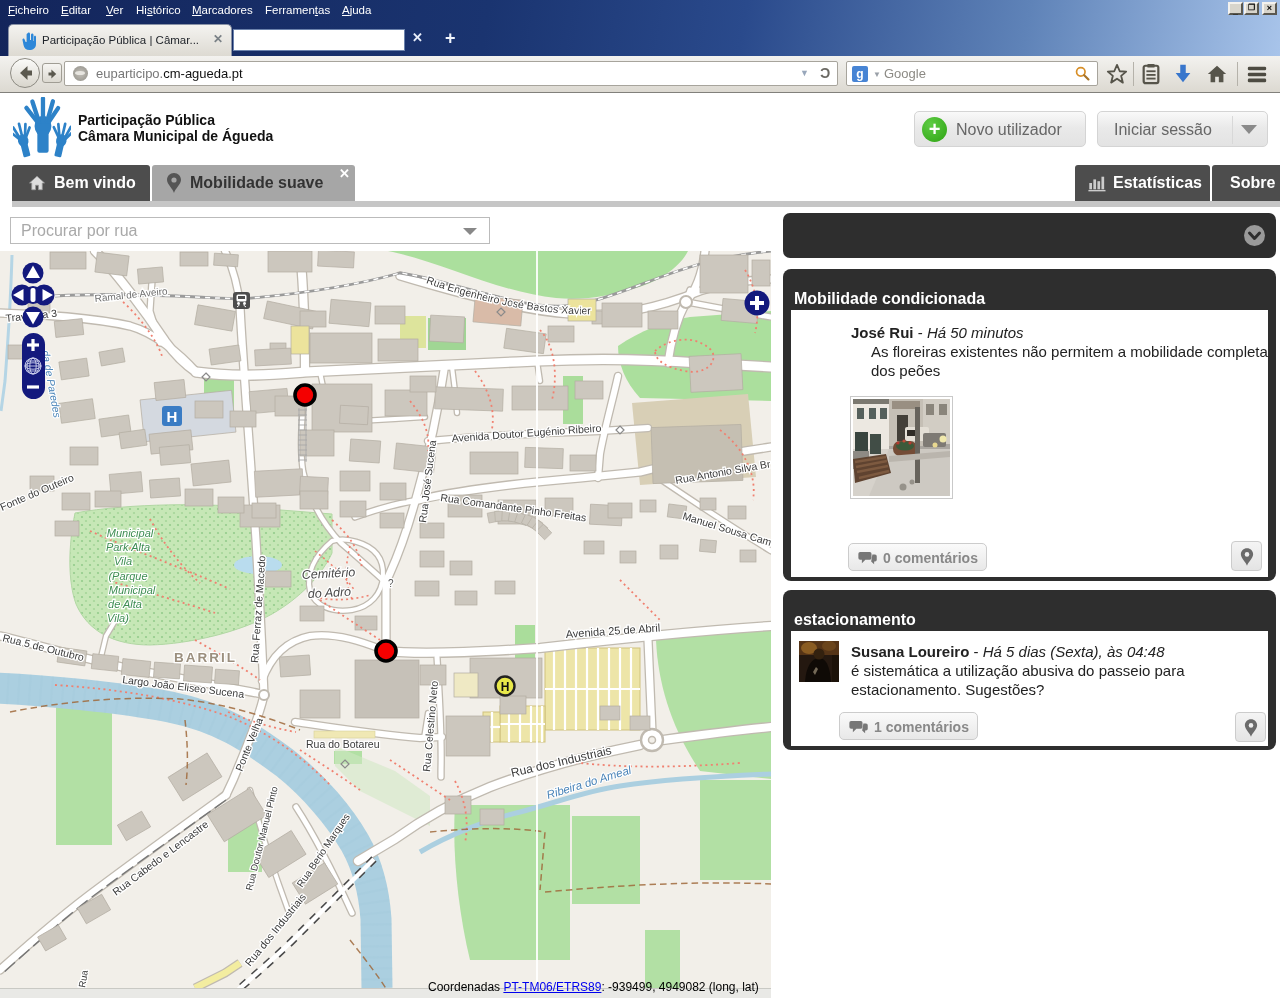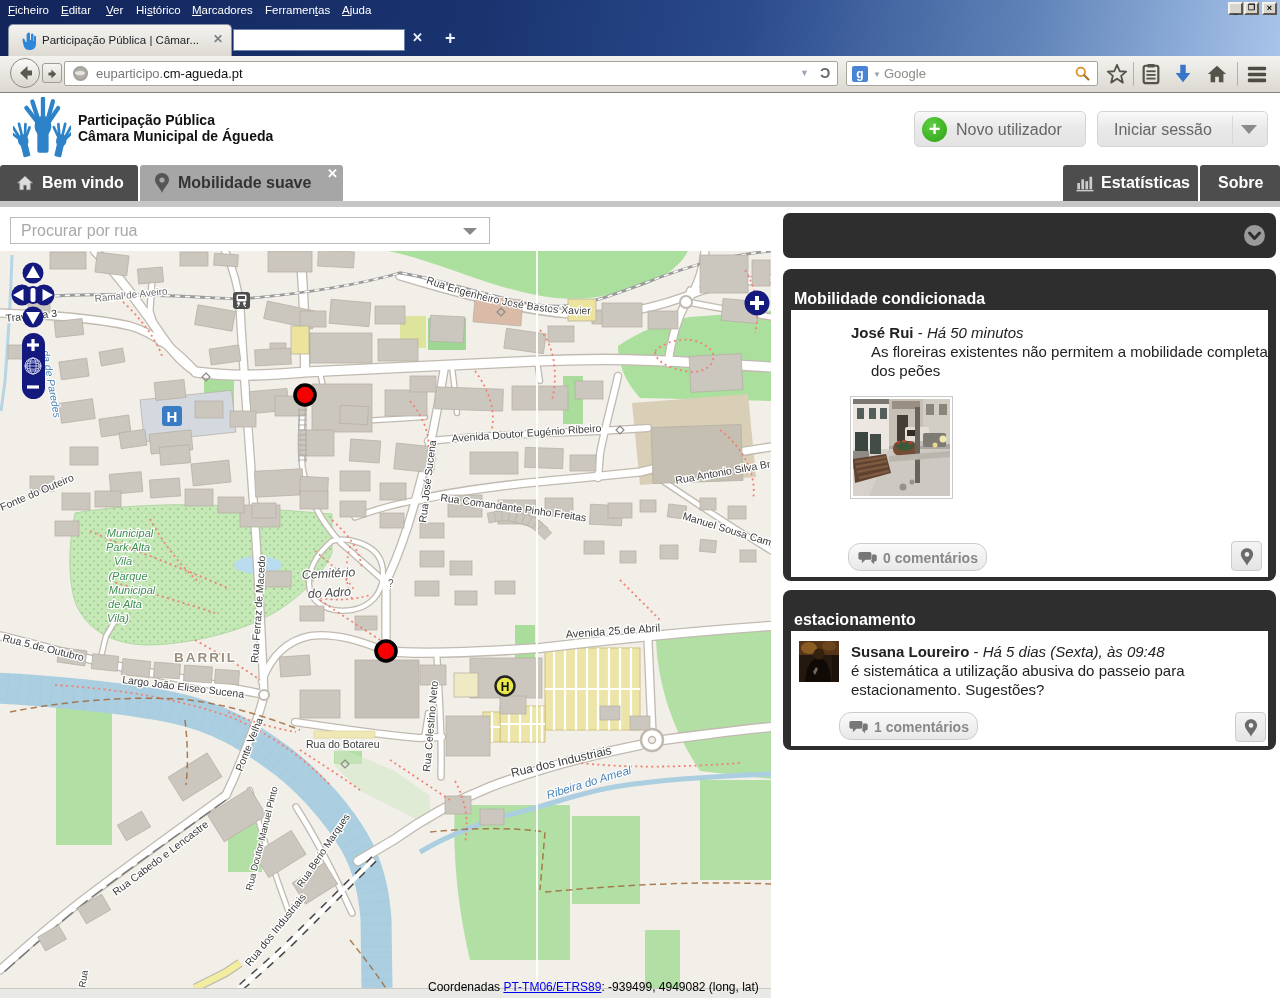--- a/index.html
+++ b/index.html
@@ -63,21 +63,21 @@
 #btn-novo .plus { position:absolute; left:7px; top:5px; width:25px; height:25px; border-radius:50%;
   background:radial-gradient(circle at 35% 30%, #5ecc44, #2ea313); color:#fff; font-size:20px; font-weight:bold;
   text-align:center; line-height:24px; }
 #btn-novo .t { position:absolute; left:41px; top:9px; }
 #btn-sessao { left:1097px; top:18px; width:171px; }
 #btn-sessao .t { position:absolute; left:16px; top:9px; }
 #btn-sessao .sep { position:absolute; right:34px; top:4px; width:1px; height:28px; background:#d8d8d8; }
 #btn-sessao .dd { position:absolute; right:10px; top:13px; width:0; height:0;
   border-left:8px solid transparent; border-right:8px solid transparent; border-top:9px solid #8a8a8a; }
 
-#ptabs { position:absolute; left:0; top:72px; width:1188px; height:42px; }
+#ptabs { position:absolute; left:12px; top:72px; width:1188px; height:42px; }
 #ptabs .strip { position:absolute; left:0; top:36px; width:1280px; height:6px; background:#c6c6c6; }
 .ptab { position:absolute; top:0; height:36px; font-size:16px; font-weight:bold; border-radius:3px 3px 0 0; }
 #pt-bem { left:0; width:138px; background:#4d4d4d; color:#fff; }
 #pt-mob { left:140px; width:203px; background:#a6a6a6; color:#333; }
 #pt-est { left:1063px; width:135px; background:#4d4d4d; color:#fff; }
 #pt-sobre { left:1200px; width:80px; background:#4d4d4d; color:#fff; text-align:center; }
 .ptab .lbl { position:absolute; top:9px; }
 #pt-mob .x { position:absolute; right:5px; top:1px; color:#fff; font-size:13px; font-weight:bold; }
 
 #streetsel { position:absolute; left:10px; top:124px; width:480px; height:27px; background:#fff;
@@ -97,21 +97,21 @@
 #nova { height:45px; margin-bottom:11px; }
 #nova .t { position:absolute; left:12px; top:13px; color:#fff; font-size:16px; font-weight:bold;margin-top:46px; }
 #nova .chev { position:absolute; right:11px; top:12px; width:21px; height:21px; }
 .panel { position:relative; background:#2e2e2e; border-radius:8px; margin-bottom:9px; padding-bottom:4px; }
 .panel .hdr { height:41px; color:#fff; font-size:16px; font-weight:bold; padding:21px 0 0 11px; }
 .panel .inner { position:relative; background:#fff; margin:0 8px; }
 .post { position:relative; font-size:15px; color:#222; }
 .post .who { font-weight:bold;margin-top:44px; }
 .post .when { font-style:italic; color:#222; }
 .cbtn { position:absolute; height:28px; background:linear-gradient(#fafafa,#e8e8e8);
-  border:1px solid #ccc; border-radius:12px; color:#888; font-size:14px; font-weight:bold; }
+  border:1px solid #ccc; border-radius:5px; color:#888; font-size:14px; font-weight:bold; }
 .cbtn .bub { position:absolute; left:9px; top:7px; width:20px; height:14px; }
 .cbtn .ct { position:absolute; left:34px; top:6px; white-space:nowrap; }
 .pinbtn { position:absolute; width:31px; height:30px; background:linear-gradient(#f4f4f4,#e4e4e4);
   border:1px solid #ccc; border-radius:4px; }
 </style>
 </head>
 <body>
 <div id="shot">
 
   <div id="chrome-top">
@@ -809,21 +809,21 @@
 <rect x="0" y="0" width="40" height="14" fill="#553417"></rect>
 <ellipse cx="10" cy="7" rx="8" ry="6" fill="#8a5c22"></ellipse>
 <ellipse cx="30" cy="5" rx="7" ry="5" fill="#6b451c"></ellipse>
 <path d="M6,41 C7,25 13,17 20,17 C27,17 31,25 32,41 Z" fill="#0f0a06"></path>
 <circle cx="20" cy="13" r="5.5" fill="#33210f"></circle>
 <path d="M14,31 L17,26 L19,28 L16,34 Z" fill="#b8a88e" opacity="0.6"></path>
 <rect x="33" y="14" width="7" height="27" fill="#1c1209"></rect>
 </svg>
           </div>
           <div class="post" style="position:absolute; left:60px; top:11px; width:420px; line-height:19px;">
-            <span class="who">Susana Loureiro</span> - <span class="when">Há 5 dias (Sexta), às 09:48</span><br>
+            <span class="who">Susana Loureiro</span> - <span class="when">Há 5 dias (Sexta), às 04:48</span><br>
             é sistemática a utilização abusiva do passeio para estacionamento. Sugestões?
           </div>
           <div class="cbtn" style="left:48px; top:81px; width:139px;">
             <svg class="bub" viewBox="0 0 22 16">
                 <path d="M2 1 h11 a2 2 0 0 1 2 2 v5 a2 2 0 0 1 -2 2 h-5 l-4 4 v-4 h-2 a2 2 0 0 1 -2 -2 v-5 a2 2 0 0 1 2 -2 z" fill="#777"></path>
                 <path d="M16 4 h3 a2 2 0 0 1 2 2 v4 a2 2 0 0 1 -2 2 h-1 v3 l-3.4 -3" fill="#777"></path>
               </svg>
             <span class="ct">1 comentários</span>
           </div>
           <div class="pinbtn" style="left:444px; top:81px;">

